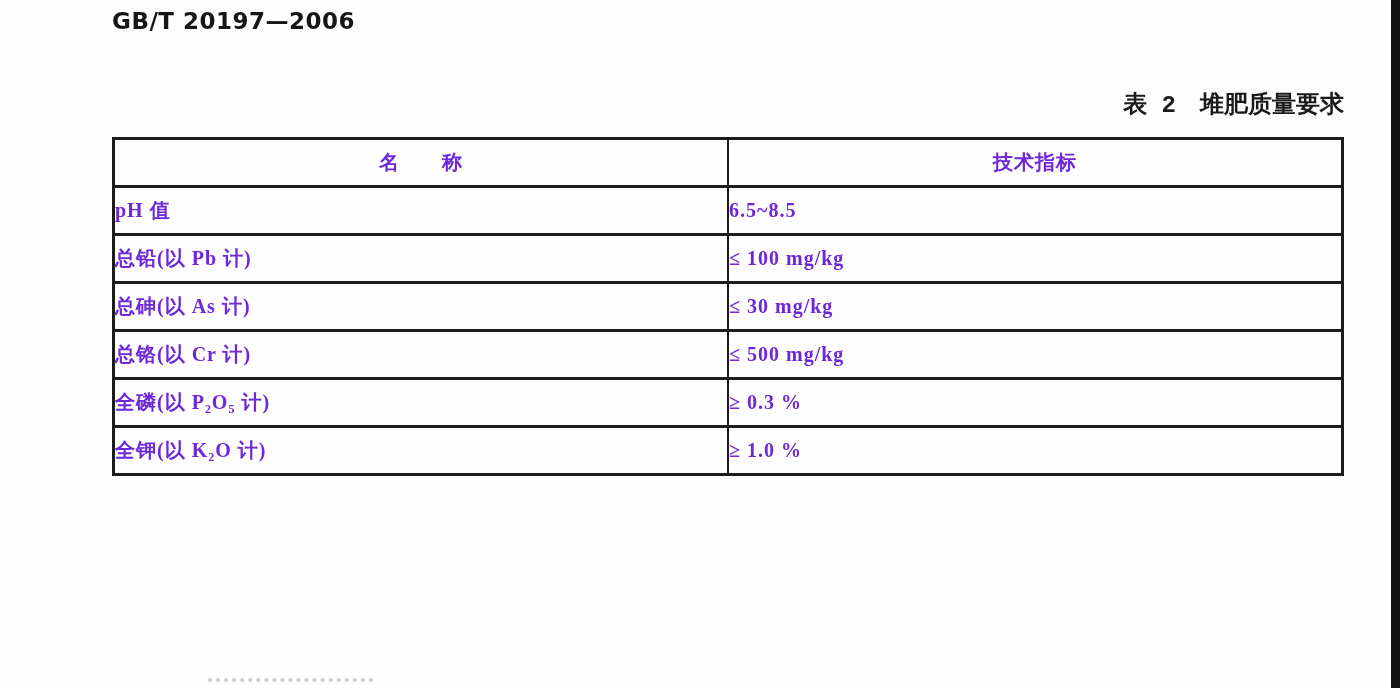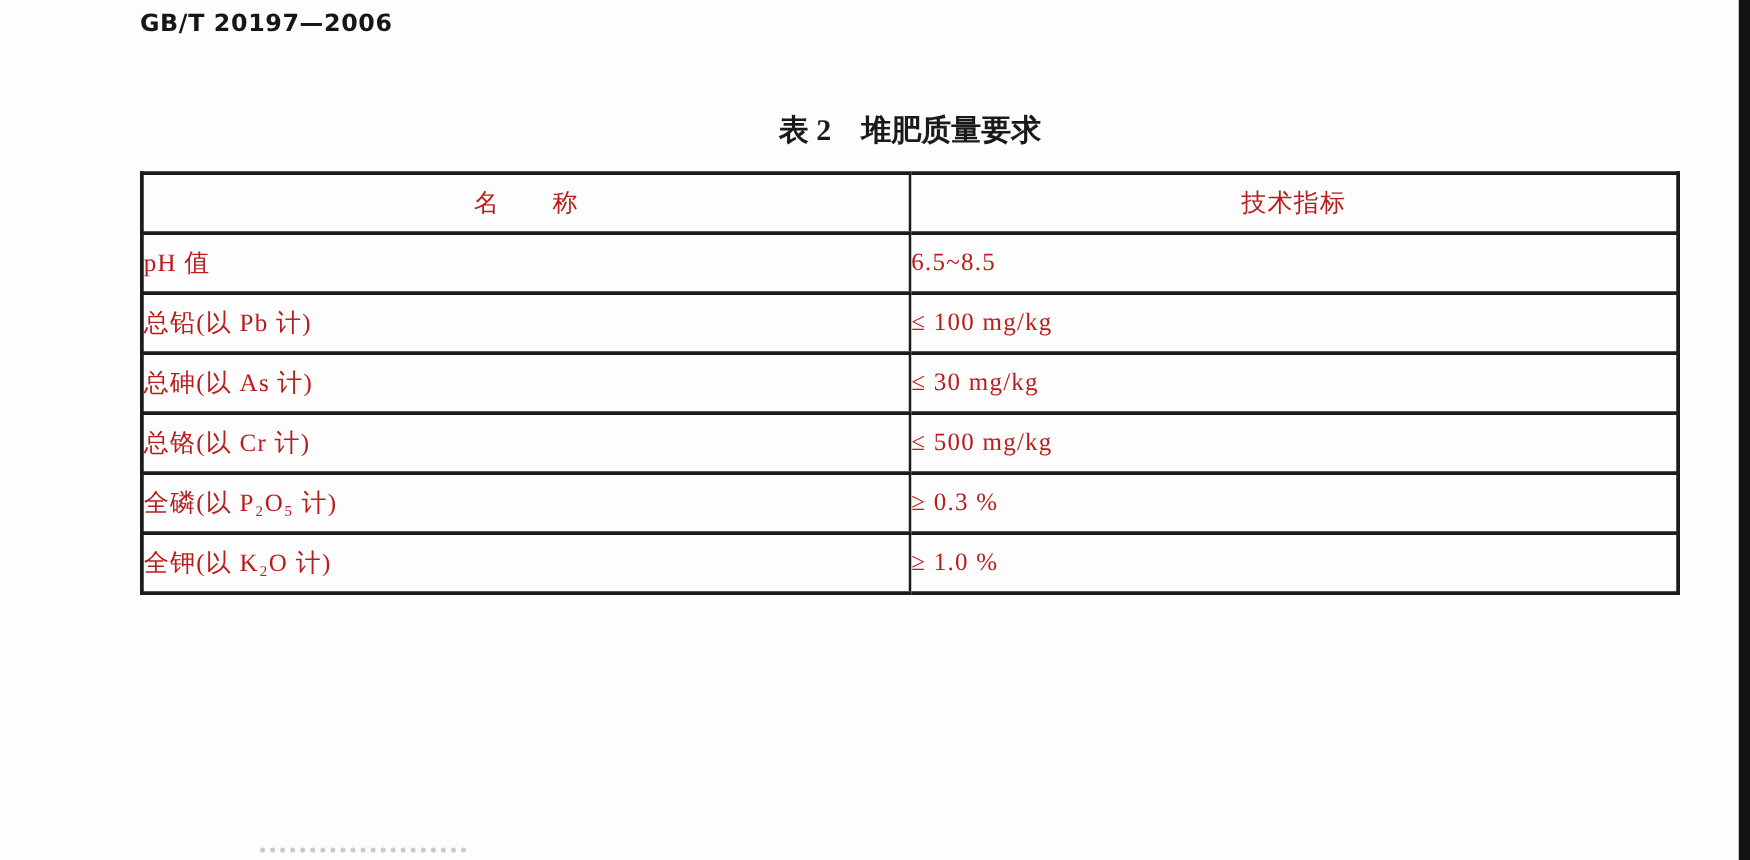--- a/index.html
+++ b/index.html
@@ -14,31 +14,31 @@
     overflow: hidden;
     font-family: "Liberation Serif", "DejaVu Serif", serif;
     color: #1f1f1f;
   }
   .standard-code {
     position: absolute;
     left: 112px;
     top: 8px;
     font-family: "DejaVu Sans", "Liberation Sans", sans-serif;
     font-weight: bold;
-    font-size: 19px;
+    font-size: 23px;
     letter-spacing: 0.5px;
     color: #161616;
   }
   .table-title {
     position: absolute;
     left: 112px;
     top: 88px;
     width: 1232px;
-    text-align: center;
-    font-family: Liberation Serif, serif;
+    text-align: right;
+    font-family: Liberation Mono, monospace;
     font-weight: bold;
     font-size: 24px;
     color: #1a1a1a;
   }
   table.quality-table {
     position: absolute;
     left: 112px;
     top: 137px;
     width: 1232px;
     border-collapse: collapse;
@@ -55,22 +55,22 @@
   }
   table.quality-table th:last-child,
   table.quality-table td:last-child {
     border-left-width: 2px;
   }
   table.quality-table th,
   table.quality-table td {
     height: 45px;
     vertical-align: middle;
     font-size: 20px;
-    font-weight: normal;
-    color: #b91c1c;
+    font-weight: bold;
+    color: #6d28d9;
     padding: 0;
     letter-spacing: 1px;
   }
   .col-name  { width: 50%; }
   .col-value { width: 50%; margin-left: 16px; }
   .edge-bar {
     position: absolute;
     top: 0;
     right: 0;
     width: 9px;

